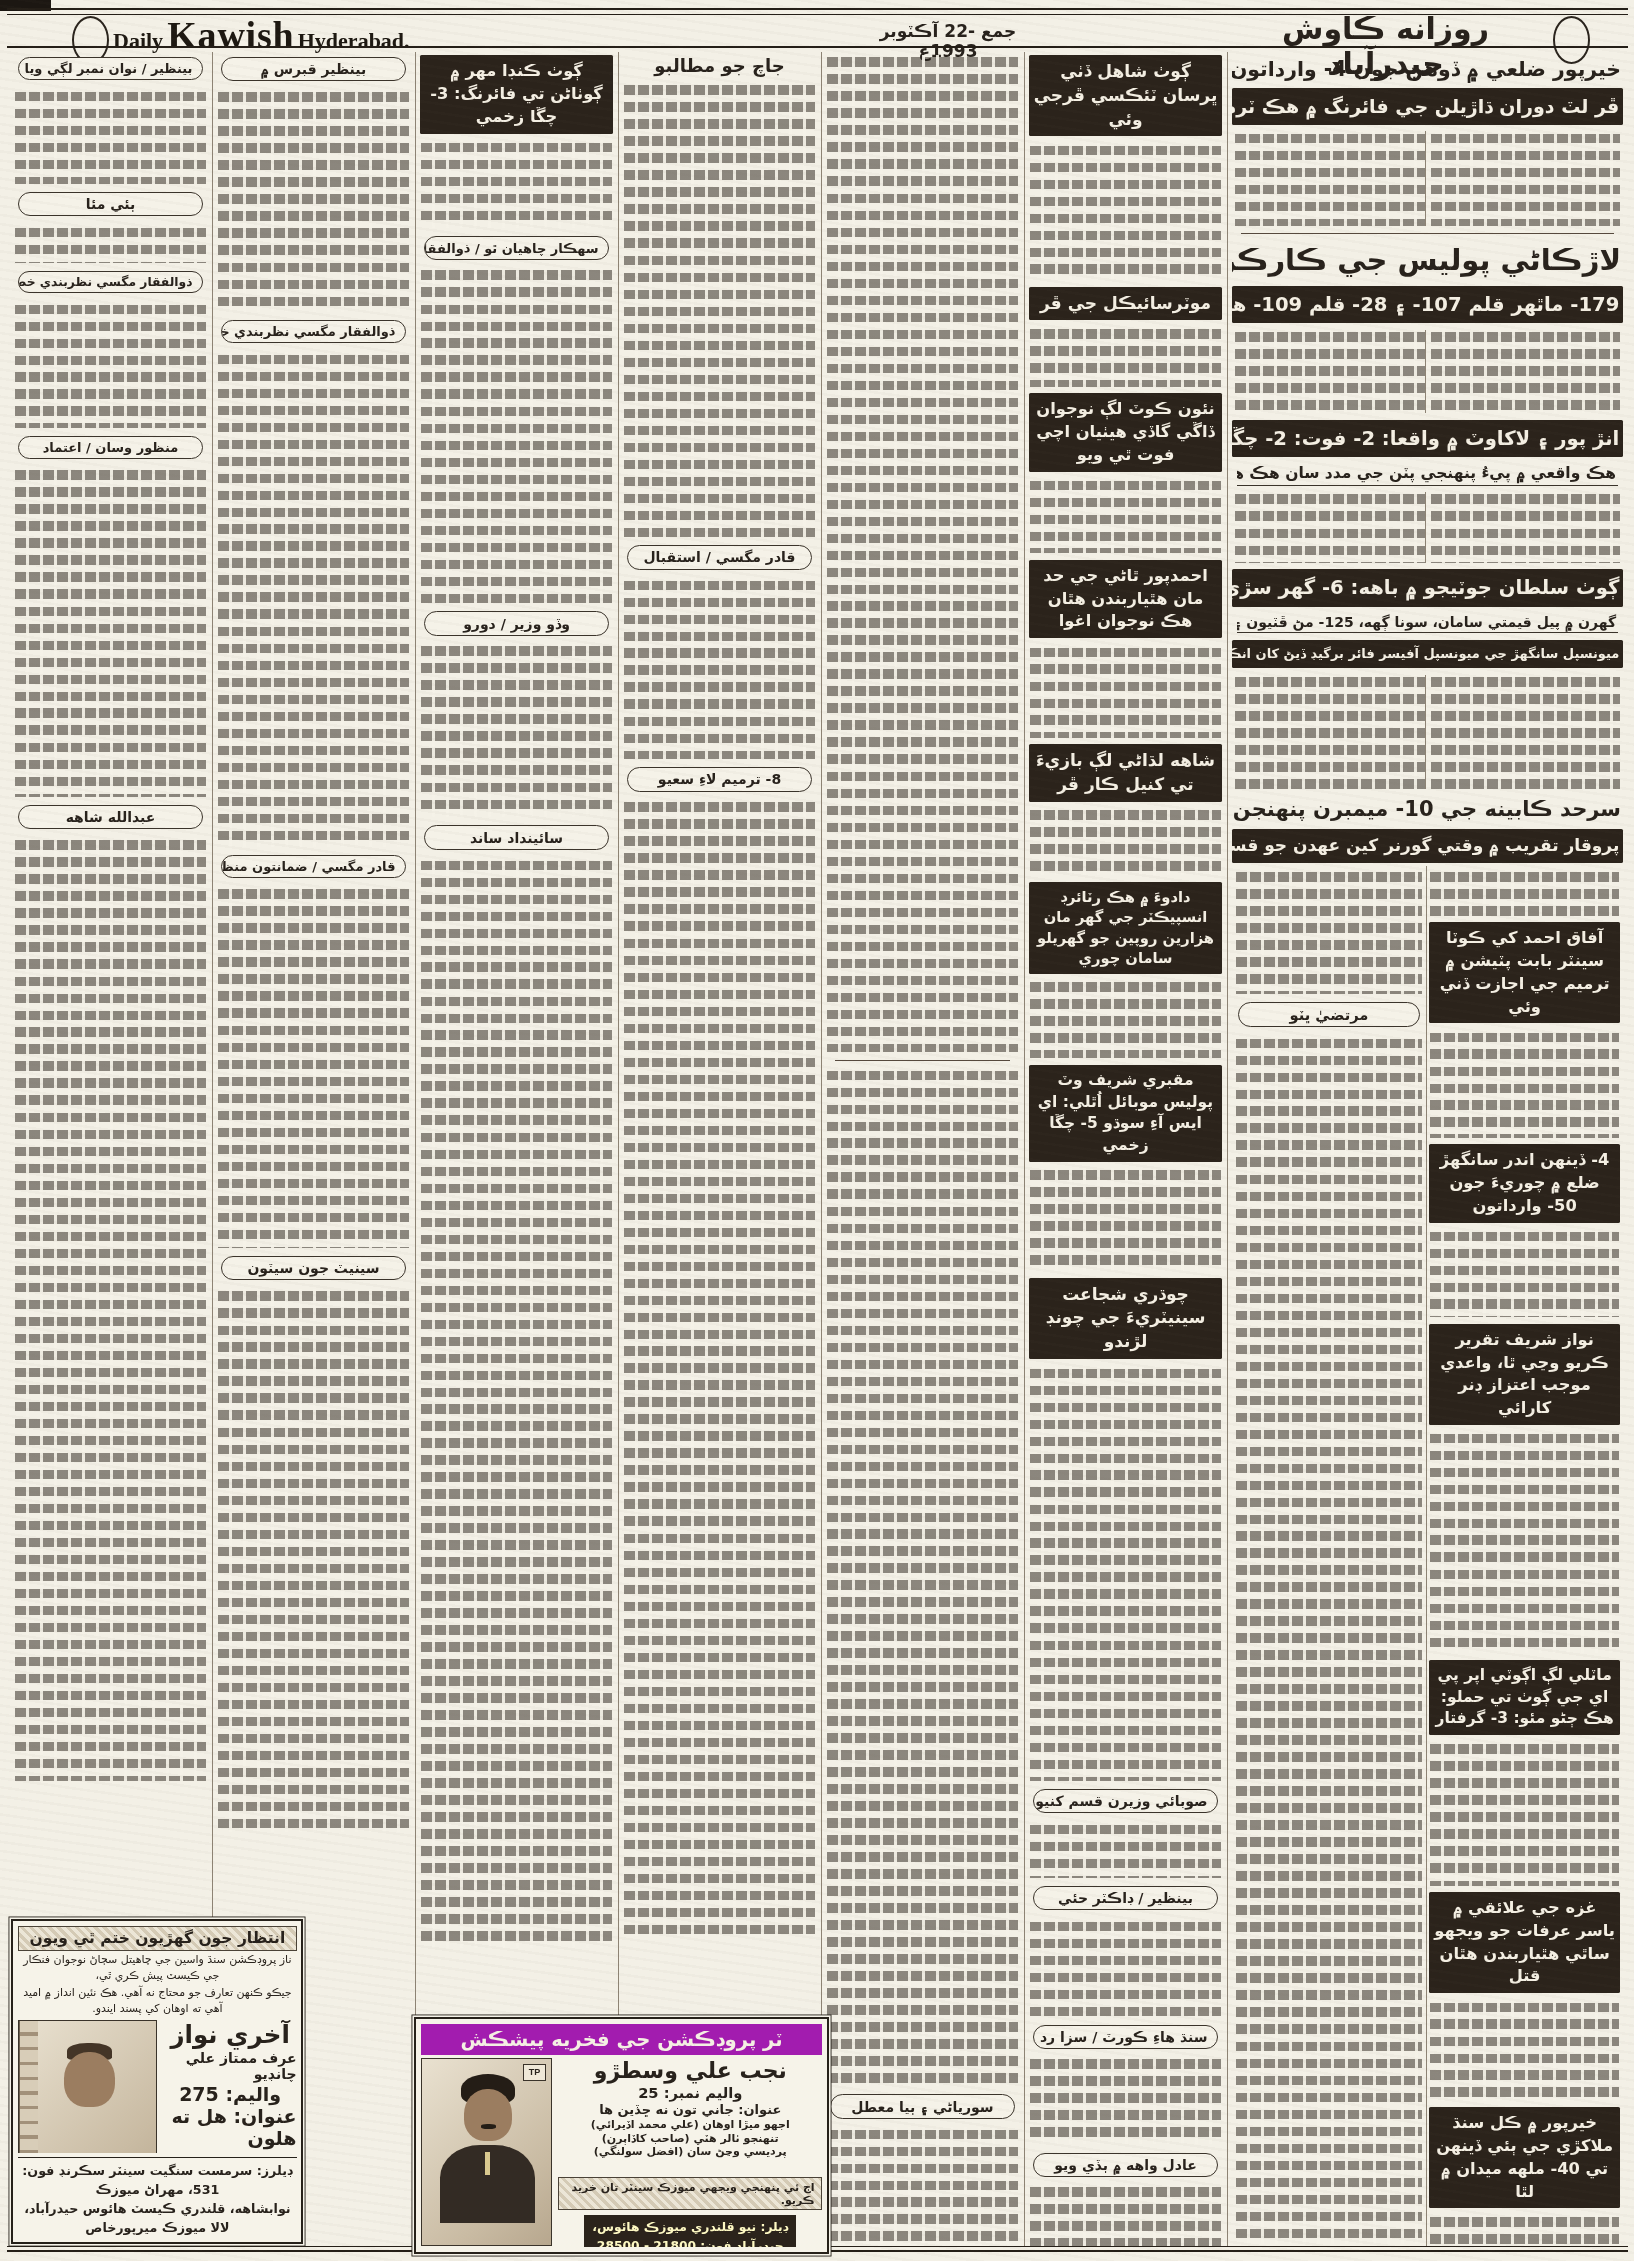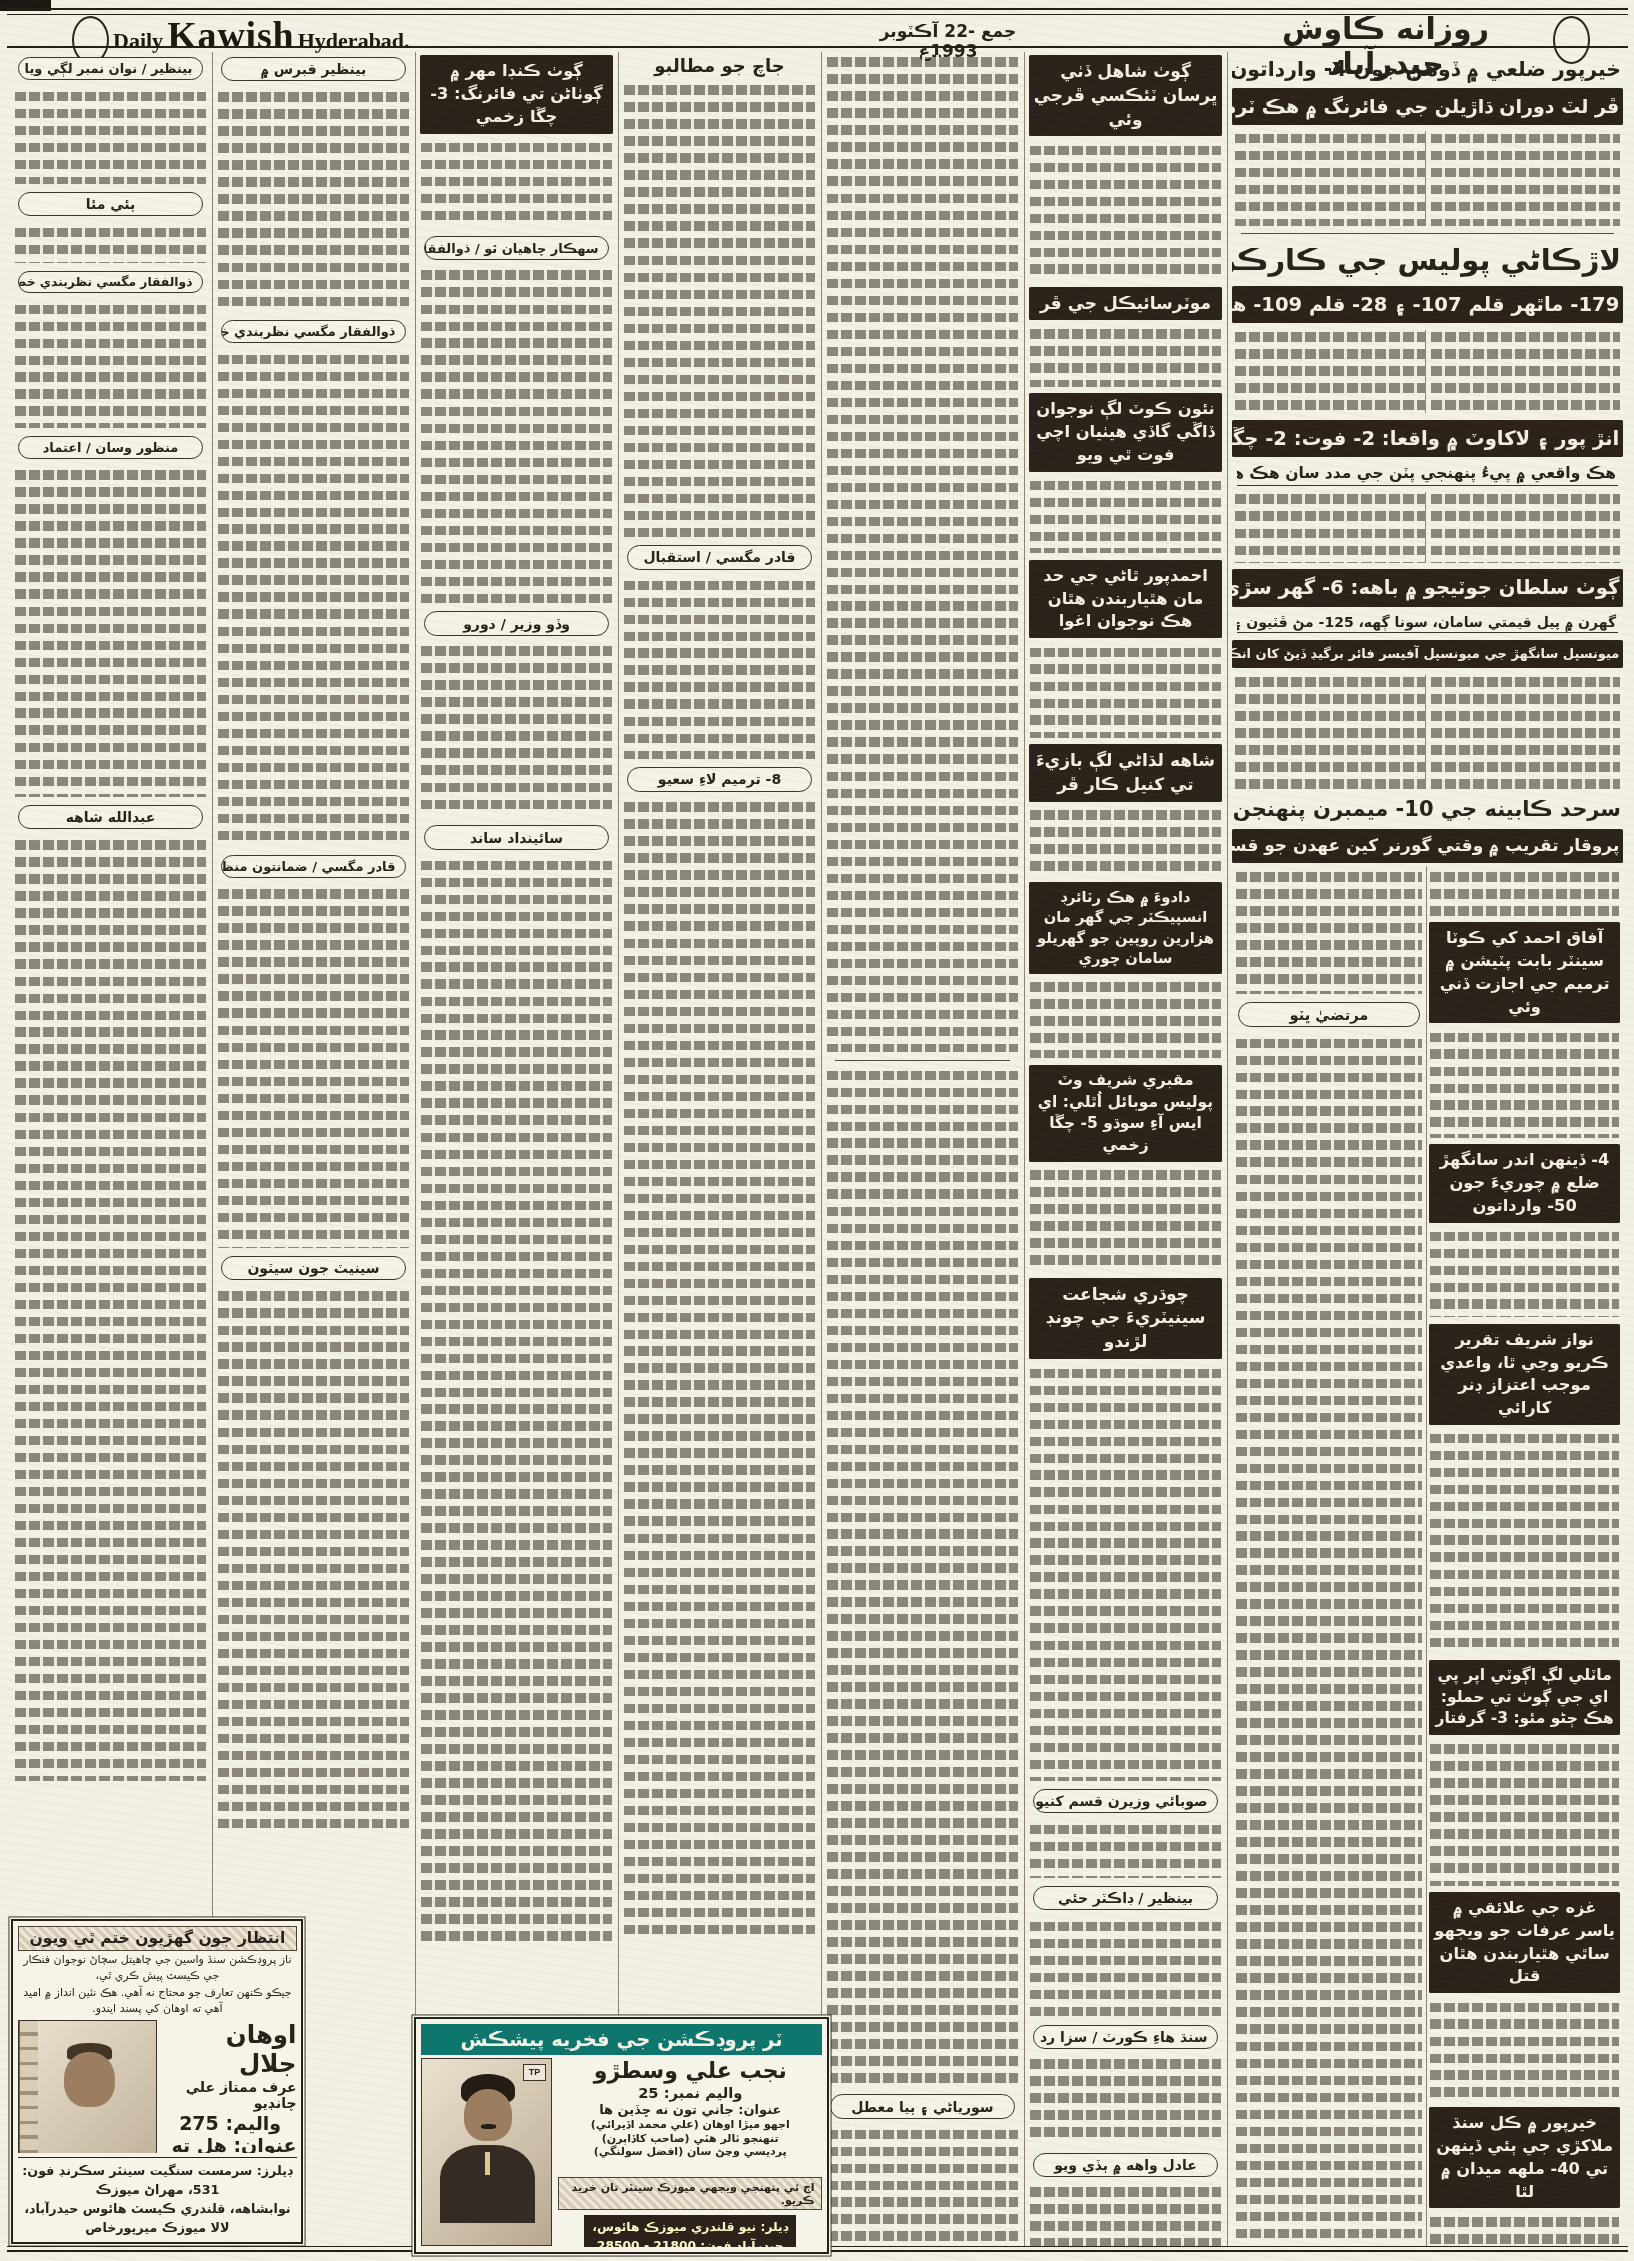--- a/index.html
+++ b/index.html
@@ -72,21 +72,21 @@
   .naz-strip{flex:0 0 auto;text-align:center;font-weight:700;font-size:15.5px;padding:2.5px 0;border:0.8px solid #4a4237;}
   .naz-bar{flex:0 0 auto;background:#2b231b;color:#f4efe3;text-align:center;font-weight:800;font-size:21px;padding:4.1px 1.6px;margin:3.3px 0;}
   .naz-intro{flex:0 0 auto;font-size:11px;text-align:center;line-height:1.5;padding:0.8px 1.6px;}
   .naz-main{flex:1 1 auto;display:flex;direction:rtl;gap:6.5px;margin-top:1.6px;overflow:hidden;}
   .naz-details{flex:1 1 auto;display:flex;flex-direction:column;align-items:center;justify-content:flex-start;gap:0.8px;}
   .naz-title{font-size:24.5px;font-weight:800;}
   .naz-alias{font-size:14px;font-weight:700;}
   .naz-vol,.naz-song{font-size:19px;font-weight:700;}
   .naz-dealers{flex:0 0 auto;border-top:1.6px solid #26211a;margin-top:3.3px;padding-top:3.3px;text-align:center;font-weight:800;font-size:12.7px;line-height:1.5;}
   .ad-tur{left:414px;top:2017px;width:415px;height:237px;}
-  .tur-bar{flex:0 0 auto;background:#0f766e;color:#f4efe3;text-align:center;font-weight:800;font-size:19.6px;padding:4.1px 1.6px;margin-bottom:3.3px;}
+  .tur-bar{flex:0 0 auto;background:#a21caf;color:#f4efe3;text-align:center;font-weight:800;font-size:19.6px;padding:4.1px 1.6px;margin-bottom:3.3px;}
   .tur-main{flex:1 1 auto;display:flex;direction:rtl;gap:6.5px;overflow:hidden;}
   .tur-details{flex:1 1 auto;display:flex;flex-direction:column;align-items:center;gap:0.8px;}
   .tur-name{font-size:22px;font-weight:800;}
   .tur-vol{font-size:14.7px;font-weight:700;}
   .tur-song{font-size:13px;font-weight:700;}
   .tur-line{font-size:11px;font-weight:600;}
   .tur-buy{margin-top:18px;padding:2.5px 6.5px;font-size:11px;font-weight:700;border:0.8px solid #4a4237;}
   .tur-dealer{margin-top:4.1px;background:#2b231b;color:#fef9c3;font-weight:700;font-size:12.3px;text-align:center;padding:3.3px 8.2px;line-height:1.5;}
 
   
@@ -262,21 +262,21 @@
   </div>
 
   <div class="ad ad-naz">
     <div class="naz-strip hatch" dir="rtl">انتظار جون گهڙيون ختم ٿي ويون</div>
     <div class="naz-intro" dir="rtl">
       <span>ناز پروڊڪشن سنڌ واسين جي چاهيتل سڄاڻ نوجوان فنڪار جي ڪيسٽ پيش ڪري ٿي،</span><br>
       <span>جيڪو ڪنهن تعارف جو محتاج نه آهي. هڪ نئين انداز ۾ اميد آهي ته اوهان کي پسند ايندو.</span>
     </div>
     <div class="naz-main">
       <div class="naz-details">
-        <div class="naz-title" dir="rtl">اوهان جلال</div>
+        <div class="naz-title" dir="rtl">آخري نواز</div>
         <div class="naz-alias" dir="rtl">عرف ممتاز علي چانڊيو</div>
         <div class="naz-vol" dir="rtl">واليم: 275</div>
         <div class="naz-song" dir="rtl">عنوان: هل ته هلون</div>
 
       </div>
       <div class="photo photo-naz">
         <div class="ph-spine"></div>
         <div class="ph-cap"></div>
         <div class="ph-head"></div>
 

